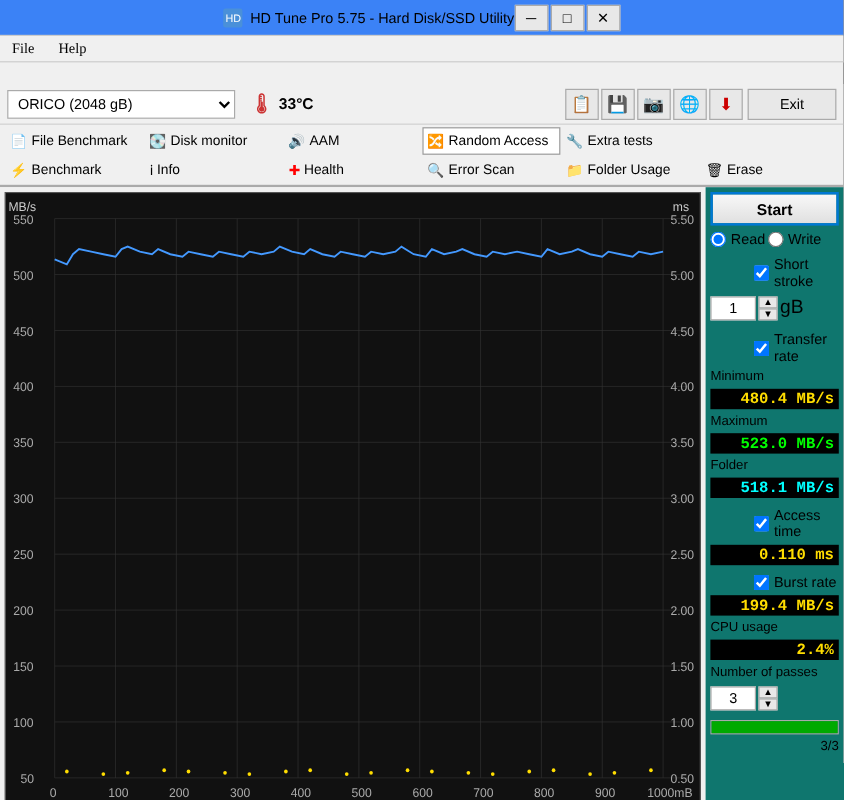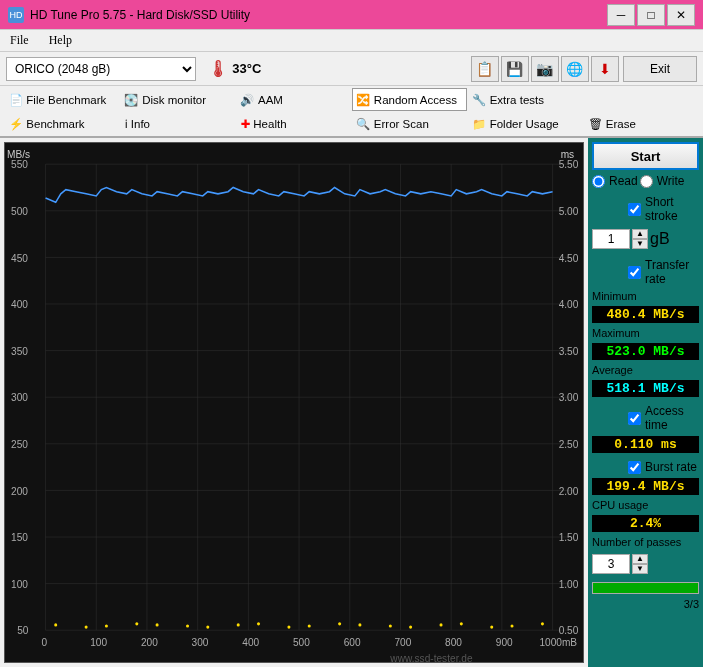--- a/index.html
+++ b/index.html
@@ -1,26 +1,26 @@
 <!DOCTYPE html>
 <html><head>
   <meta charset="utf-8">
   <style>
     * { margin: 0; padding: 0; box-sizing: border-box; }
     body { font-family: 'Segoe UI', Tahoma, sans-serif; font-size: 12px; background: #f0f0f0; width: 703px; height: 667px; overflow: hidden; }
     
     
     .title-bar {
-      background: #ec4899;
+      background: #3b82f6;
       height: 30px;
       display: flex;
       align-items: center;
       padding: 0 8px;
       border-bottom: 1px solid #ccc;
-      justify-content: space-between;
+      justify-content: center;
     }
     .title-bar-left { display: flex; align-items: center; gap: 6px; font-size: 12px; }
     .title-bar-icon { width: 16px; height: 16px; background: #4a90d9; border-radius: 2px; display: flex; align-items: center; justify-content: center; color: white; font-size: 9px; }
     .title-bar-controls { display: flex; gap: 2px; }
     .title-btn { width: 28px; height: 22px; border: 1px solid #aaa; background: #e8e8e8; cursor: pointer; font-size: 12px; display: flex; align-items: center; justify-content: center; }
     
     
     .menu-bar {
       background: #f0f0f0;
       height: 22px;
@@ -35,20 +35,21 @@
     
     
     .toolbar {
       background: #f0f0f0;
       height: 34px;
       display: flex;
       align-items: center;
       padding: 0 6px;
       border-bottom: 1px solid #ccc;
       gap: 4px;
+      margin-top: 18px;
     }
     .drive-select {
       width: 190px;
       height: 24px;
       border: 1px solid #aaa;
       background: white;
       padding: 0 4px;
       font-size: 12px;
     }
     .temp-display {
@@ -131,21 +132,21 @@
     .spinbox-label { font-size: 16px; }
     .spin-btns { display: flex; flex-direction: column; }
     .spin-btn { width: 16px; height: 10px; border: 1px solid #aaa; background: #e8e8e8; cursor: pointer; font-size: 8px; display: flex; align-items: center; justify-content: center; line-height: 1; }
     
     .stat-label { font-size: 11px; margin-top: 0; }
     .stat-value {
       background: black;
       color: #ffdd00;
       font-size: 13px;
       font-weight: bold;
-      text-align: center;
+      text-align: right;
       padding: 1px 4px;
       font-family: 'Courier New', monospace;
     }
     .stat-value.green { color: #00ff00; }
     .stat-value.cyan { color: #00ffff; }
     
     .progress-bar-container {
       width: 100%;
       height: 12px;
       background: #ccc;
@@ -390,21 +391,21 @@
       <input type="checkbox" checked="" style="">
       <span>Transfer rate</span>
     </label>
 
     <div class="stat-label">Minimum</div>
     <div class="stat-value">480.4 MB/s</div>
 
     <div class="stat-label">Maximum</div>
     <div class="stat-value green">523.0 MB/s</div>
 
-    <div class="stat-label">Average</div>
+    <div class="stat-label">Folder</div>
     <div class="stat-value cyan">518.1 MB/s</div>
 
     <label class="checkbox-item">
       <input type="checkbox" checked="" style="">
       <span>Access time</span>
     </label>
     <div class="stat-value">0.110 ms</div>
 
     <label class="checkbox-item">
       <input type="checkbox" checked="" style="">

